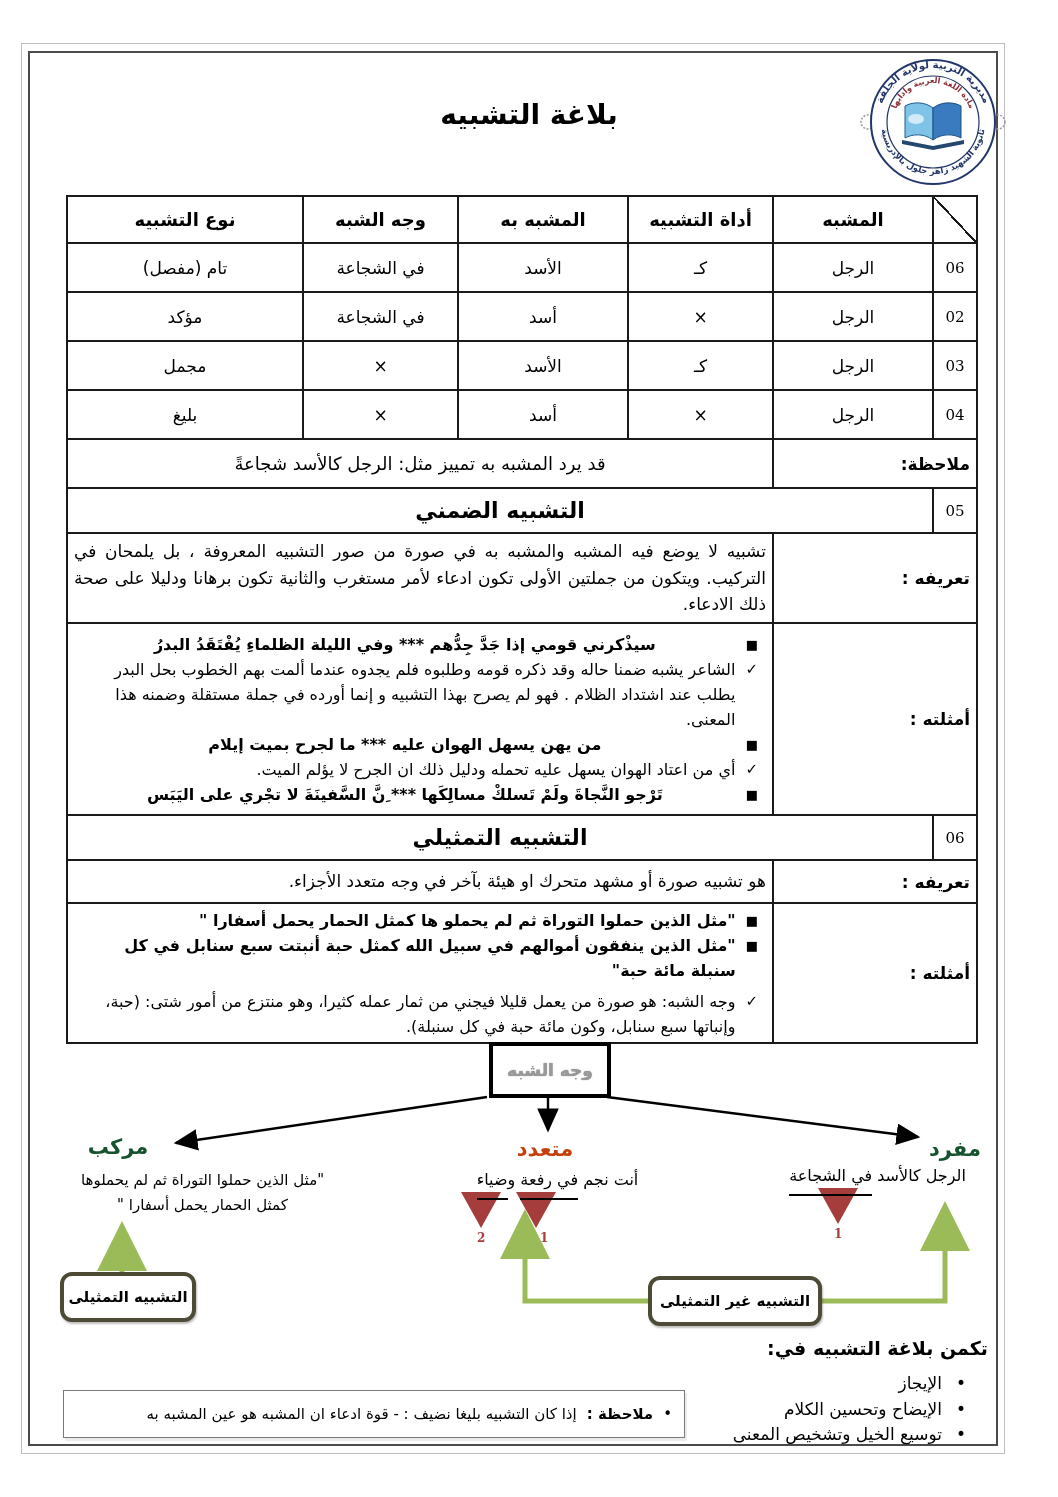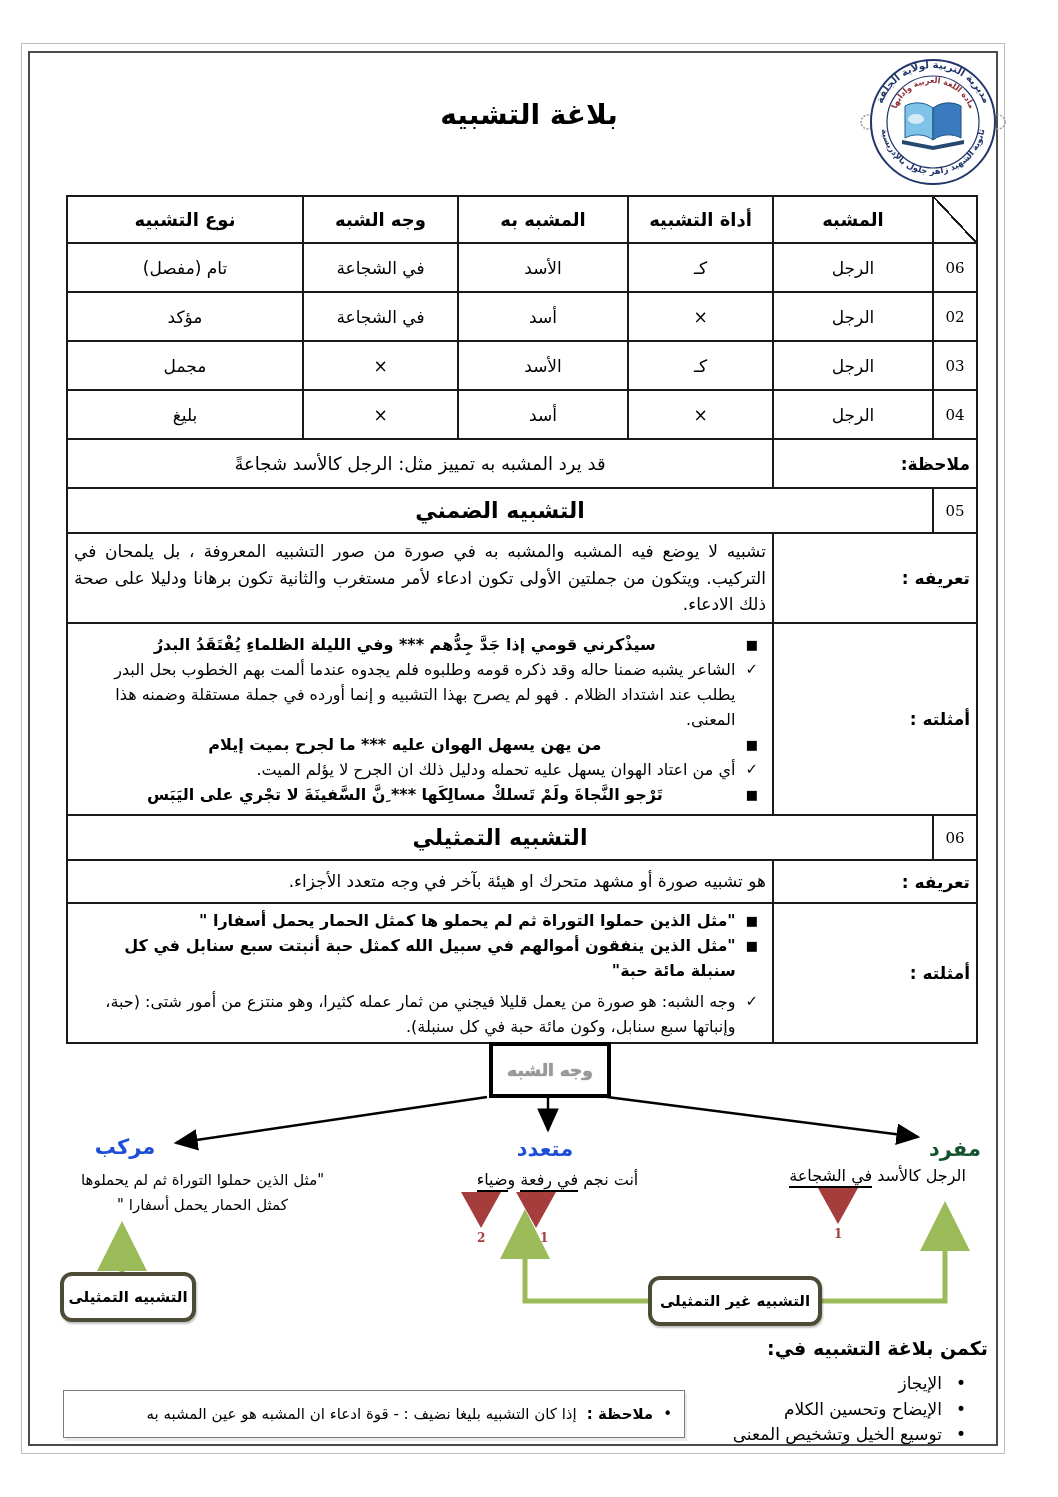--- a/index.html
+++ b/index.html
@@ -28,21 +28,21 @@
   .ex-line.verse .tx{text-align:center;font-weight:bold;}
   .ex-line.plain .tx{text-align:right;}
   
   .diagram{position:absolute;left:0;top:1035px;width:1058px;height:305px;direction:ltr;}
   .diagram svg{position:absolute;left:0;top:0;}
   .root-box{position:absolute;left:489px;top:7px;width:114px;height:48px;border:4px solid #000;
             display:flex;align-items:center;justify-content:center;font-weight:bold;font-size:17px;color:#999;
             text-shadow:0 0 1px #666;background:#fff;}
   .branch-label{position:absolute;font-weight:bold;font-size:21px;text-align:center;}
   .quote{position:absolute;font-size:15px;text-align:center;direction:rtl;line-height:25px;}
-  .uline{border-bottom:2px solid #000;padding-bottom:1px;}
+  .uline{border-bottom:2px solid #000;padding-bottom:9px;}
   .num-red{position:absolute;font-size:12px;font-weight:bold;font-family:"DejaVu Serif",serif;}
   .round-box{position:absolute;background:#fff;border:4px solid #4d4b35;border-radius:12px;
              display:flex;align-items:center;justify-content:center;font-weight:bold;font-size:15px;direction:rtl;
              box-shadow:1px 2px 2px rgba(0,0,0,0.25);}
   
   .footer-head{position:absolute;right:70px;top:1337px;font-size:19px;font-weight:bold;direction:rtl;}
   .fbullets{position:absolute;right:70px;top:1371px;width:330px;direction:rtl;font-size:17px;line-height:25.5px;}
   .fbullets .row{display:flex;gap:14px;}
   .fbullets .dot{flex:0 0 auto;padding-right:22px;}
   .note-box{position:absolute;left:63px;top:1390px;width:596px;height:46px;border:1.5px solid #7a7a7a;
@@ -224,27 +224,27 @@
       <line x1="536" y1="161" x2="536" y2="189" stroke="#a43d3c" stroke-width="4" marker-end="url(#mRed)"></line>
       <line x1="838" y1="156" x2="838" y2="185" stroke="#a43d3c" stroke-width="4" marker-end="url(#mRed)"></line>
 
       <line x1="122" y1="237" x2="122" y2="196" stroke="#9bbb59" stroke-width="5" marker-end="url(#mGreen)"></line>
       <path d="M651,266 L525,266 L525,184" fill="none" stroke="#9bbb59" stroke-width="5" marker-end="url(#mGreen)"></path>
       <path d="M812,266 L945,266 L945,176" fill="none" stroke="#9bbb59" stroke-width="5" marker-end="url(#mGreen)"></path>
     </svg>
 
     <div class="root-box">وجه الشبه</div>
 
-    <div class="branch-label" style="left:75px;top:100px;width:100px;color:#1d4ed8">مركب</div>
+    <div class="branch-label" style="left:68px;top:100px;width:100px;color:#14532d">مركب</div>
     <div class="quote" style="left:55px;top:133px;width:295px">
       <span>"مثل الذين حملوا التوراة ثم لم يحملوها</span><br>
       <span>كمثل الحمار يحمل أسفارا "</span>
     </div>
 
-    <div class="branch-label" style="left:495px;top:102px;width:100px;color:#1d4ed8">متعدد</div>
+    <div class="branch-label" style="left:495px;top:102px;width:100px;color:#c2410c">متعدد</div>
     <div class="quote" style="left:440px;top:132px;width:235px;font-size:16px">
       <span>أنت نجم </span><span class="uline">في رفعة</span><span> و</span><span class="uline">ضياء</span>
     </div>
     <div class="num-red" style="left:477px;top:196px;color:#a43d3c">2</div>
     <div class="num-red" style="left:540px;top:196px;color:#a43d3c">1</div>
 
     <div class="branch-label" style="left:915px;top:102px;width:80px;color:#14532d">مفرد</div>
     <div class="quote" style="left:765px;top:128px;width:225px;font-size:16px">
       <span>الرجل كالأسد </span><span class="uline">في الشجاعة</span>
     </div>

